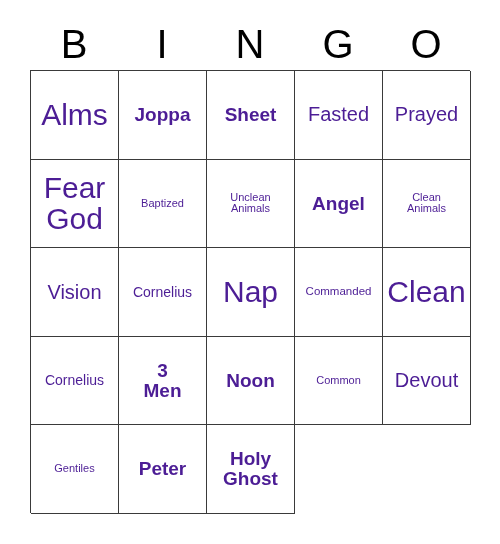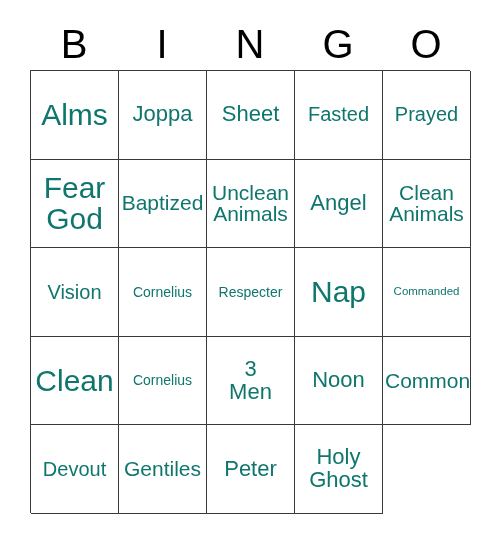--- a/index.html
+++ b/index.html
@@ -68,29 +68,29 @@
     align-items: center;
     justify-content: center;
     text-align: center;
     padding: 1px 2px;
     overflow: hidden;
   }
   .cell-text {
     display: block;
     width: 100%;
     line-height: 1.04;
-    color: #0f766e;
+    color: #4c1d95;
     white-space: pre-line;
   }
 
   
   .fs-xl   { font-size: 30px; }
-  .fs-lg   { font-size: 22px; }
+  .fs-lg   { font-size: 19px; font-weight: bold; }
   .fs-md   { font-size: 20px; }
-  .fs-sm   { font-size: 21px; }
+  .fs-sm   { font-size: 11px; }
   .fs-xs   { font-size: 14px; }
   .fs-xxs  { font-size: 11.5px; }
 </style>
 </head>
 <body>
 
 <div class="card">
 
   <div class="header-row">
     <div class="header-cell">B</div>
@@ -137,23 +137,20 @@
 Animals</span>
       </div>
 
     <div class="cell">
         <span class="cell-text fs-md">Vision</span>
       </div>
     <div class="cell">
         <span class="cell-text fs-xs">Cornelius</span>
       </div>
     <div class="cell">
-        <span class="cell-text fs-xs">Respecter</span>
-      </div>
-    <div class="cell">
         <span class="cell-text fs-xl">Nap</span>
       </div>
     <div class="cell">
         <span class="cell-text fs-xxs">Commanded</span>
       </div>
 
     <div class="cell">
         <span class="cell-text fs-xl">Clean</span>
       </div>
     <div class="cell">

